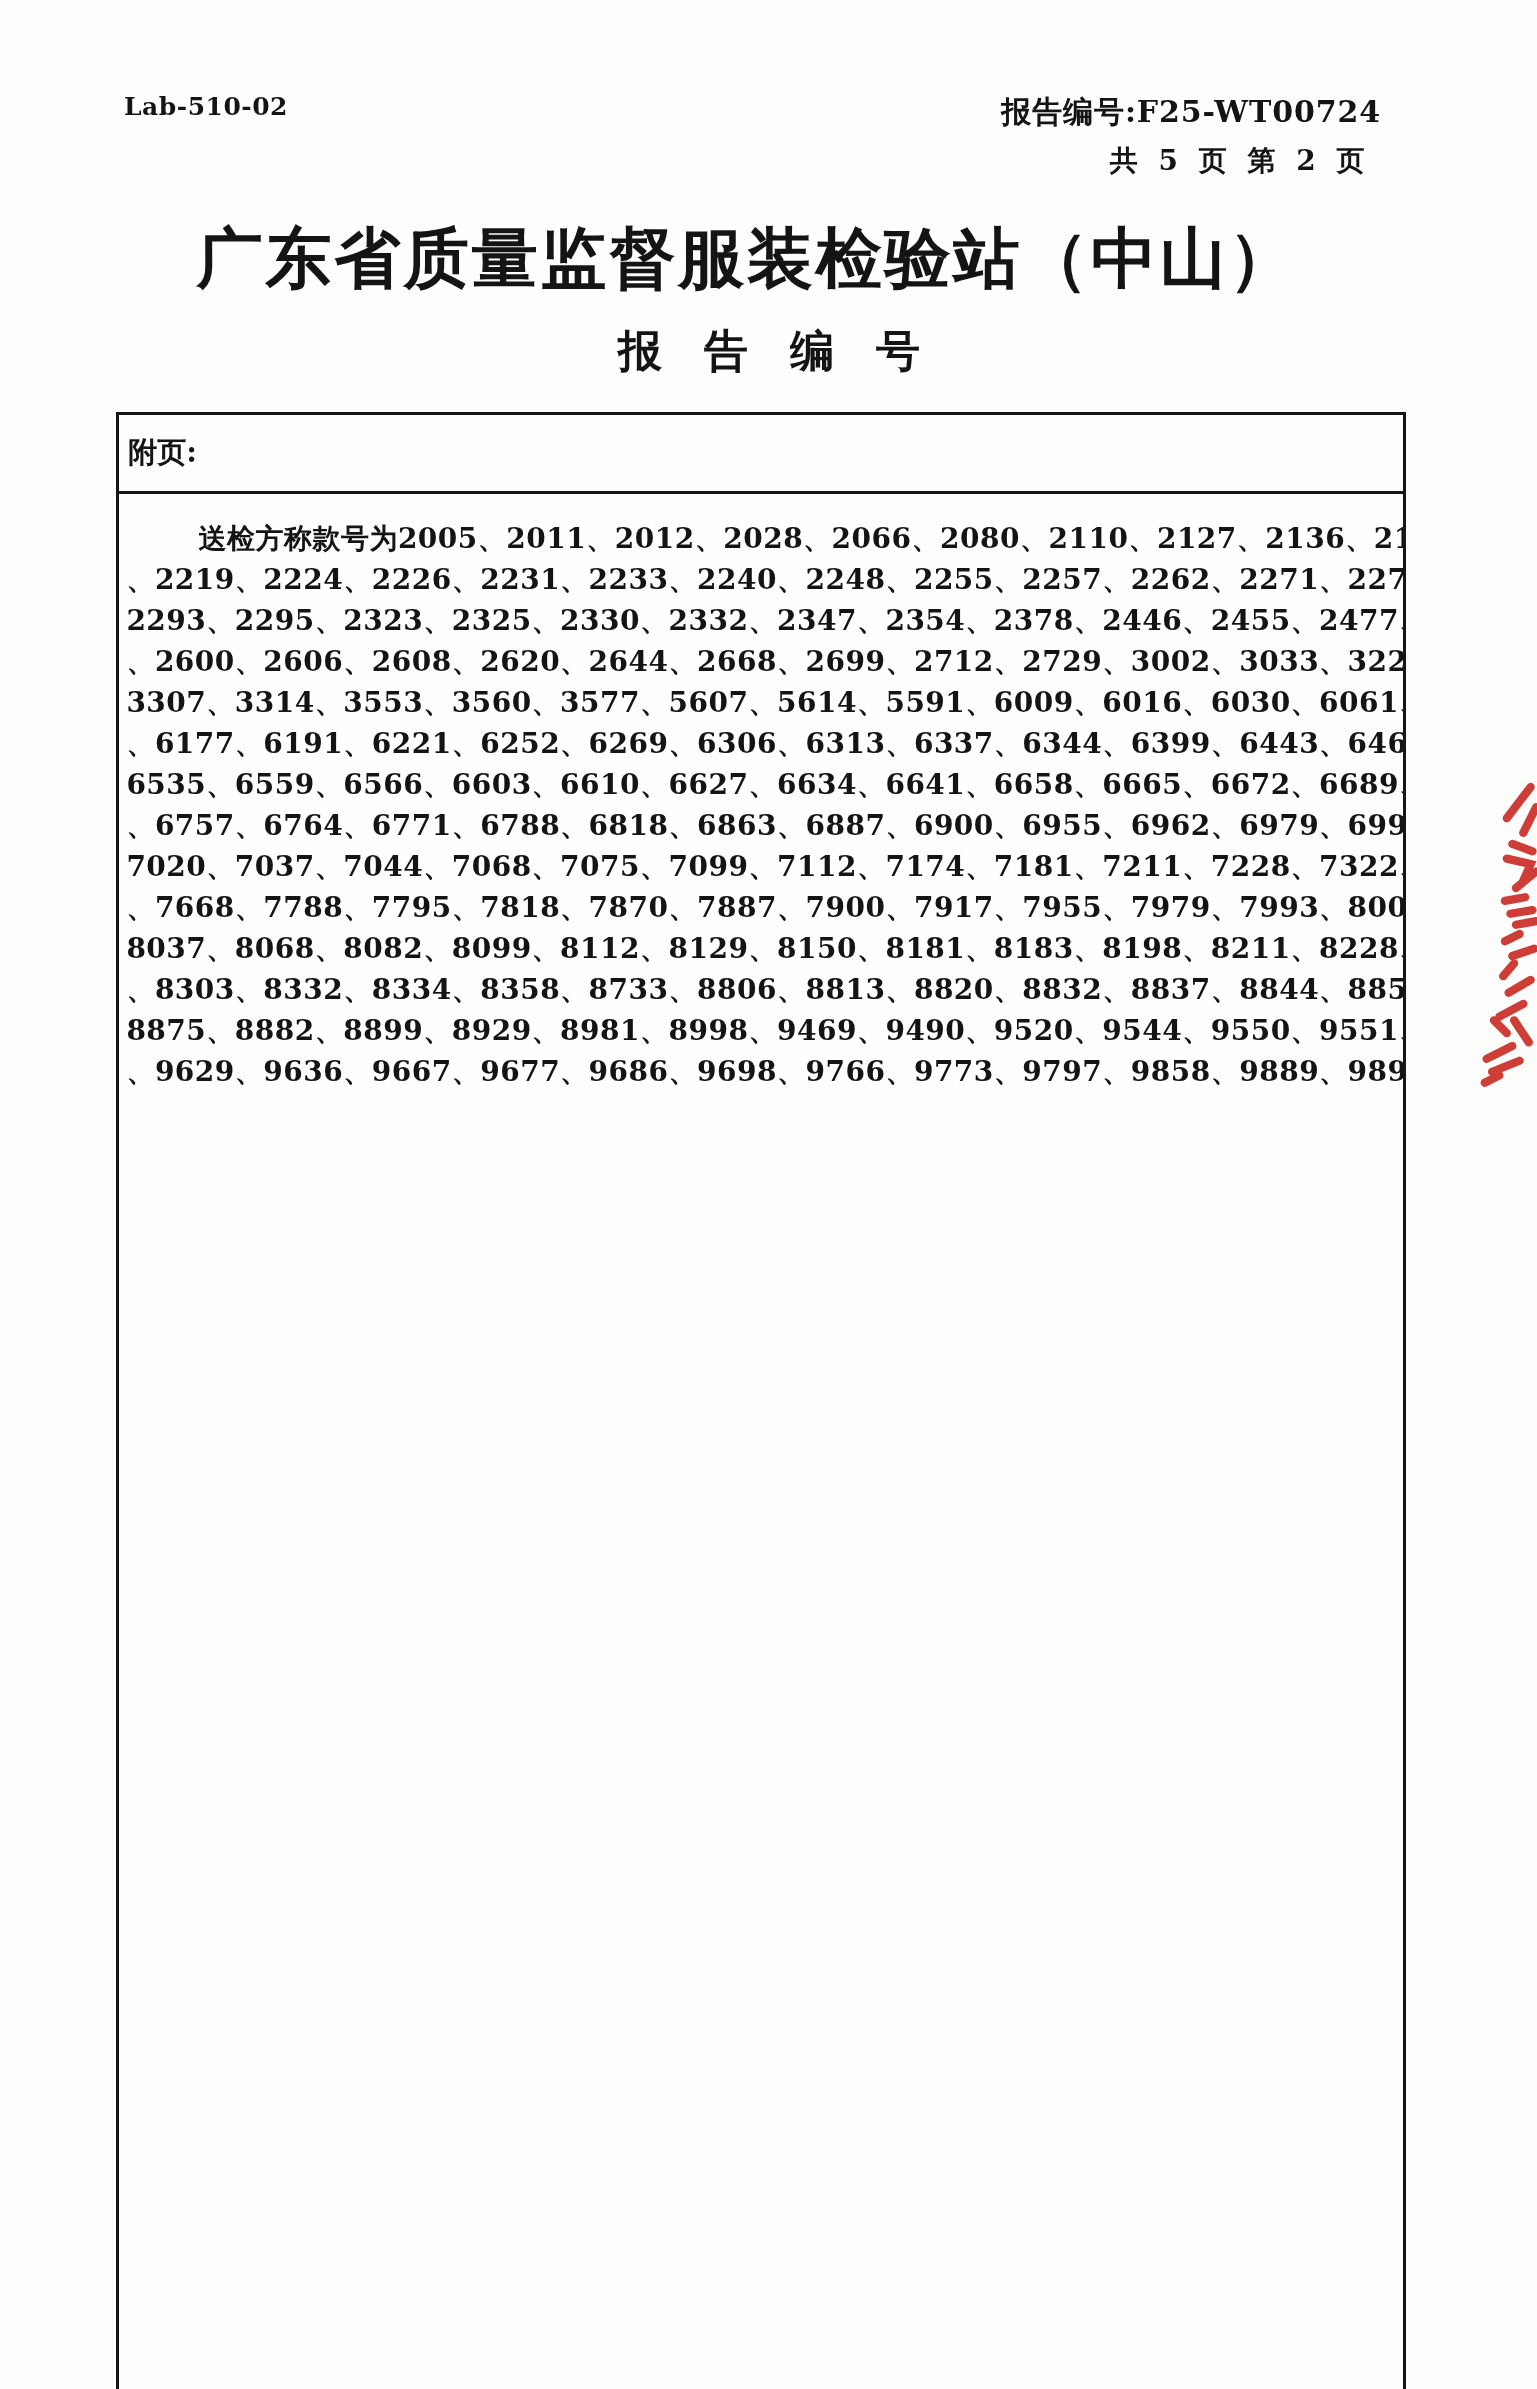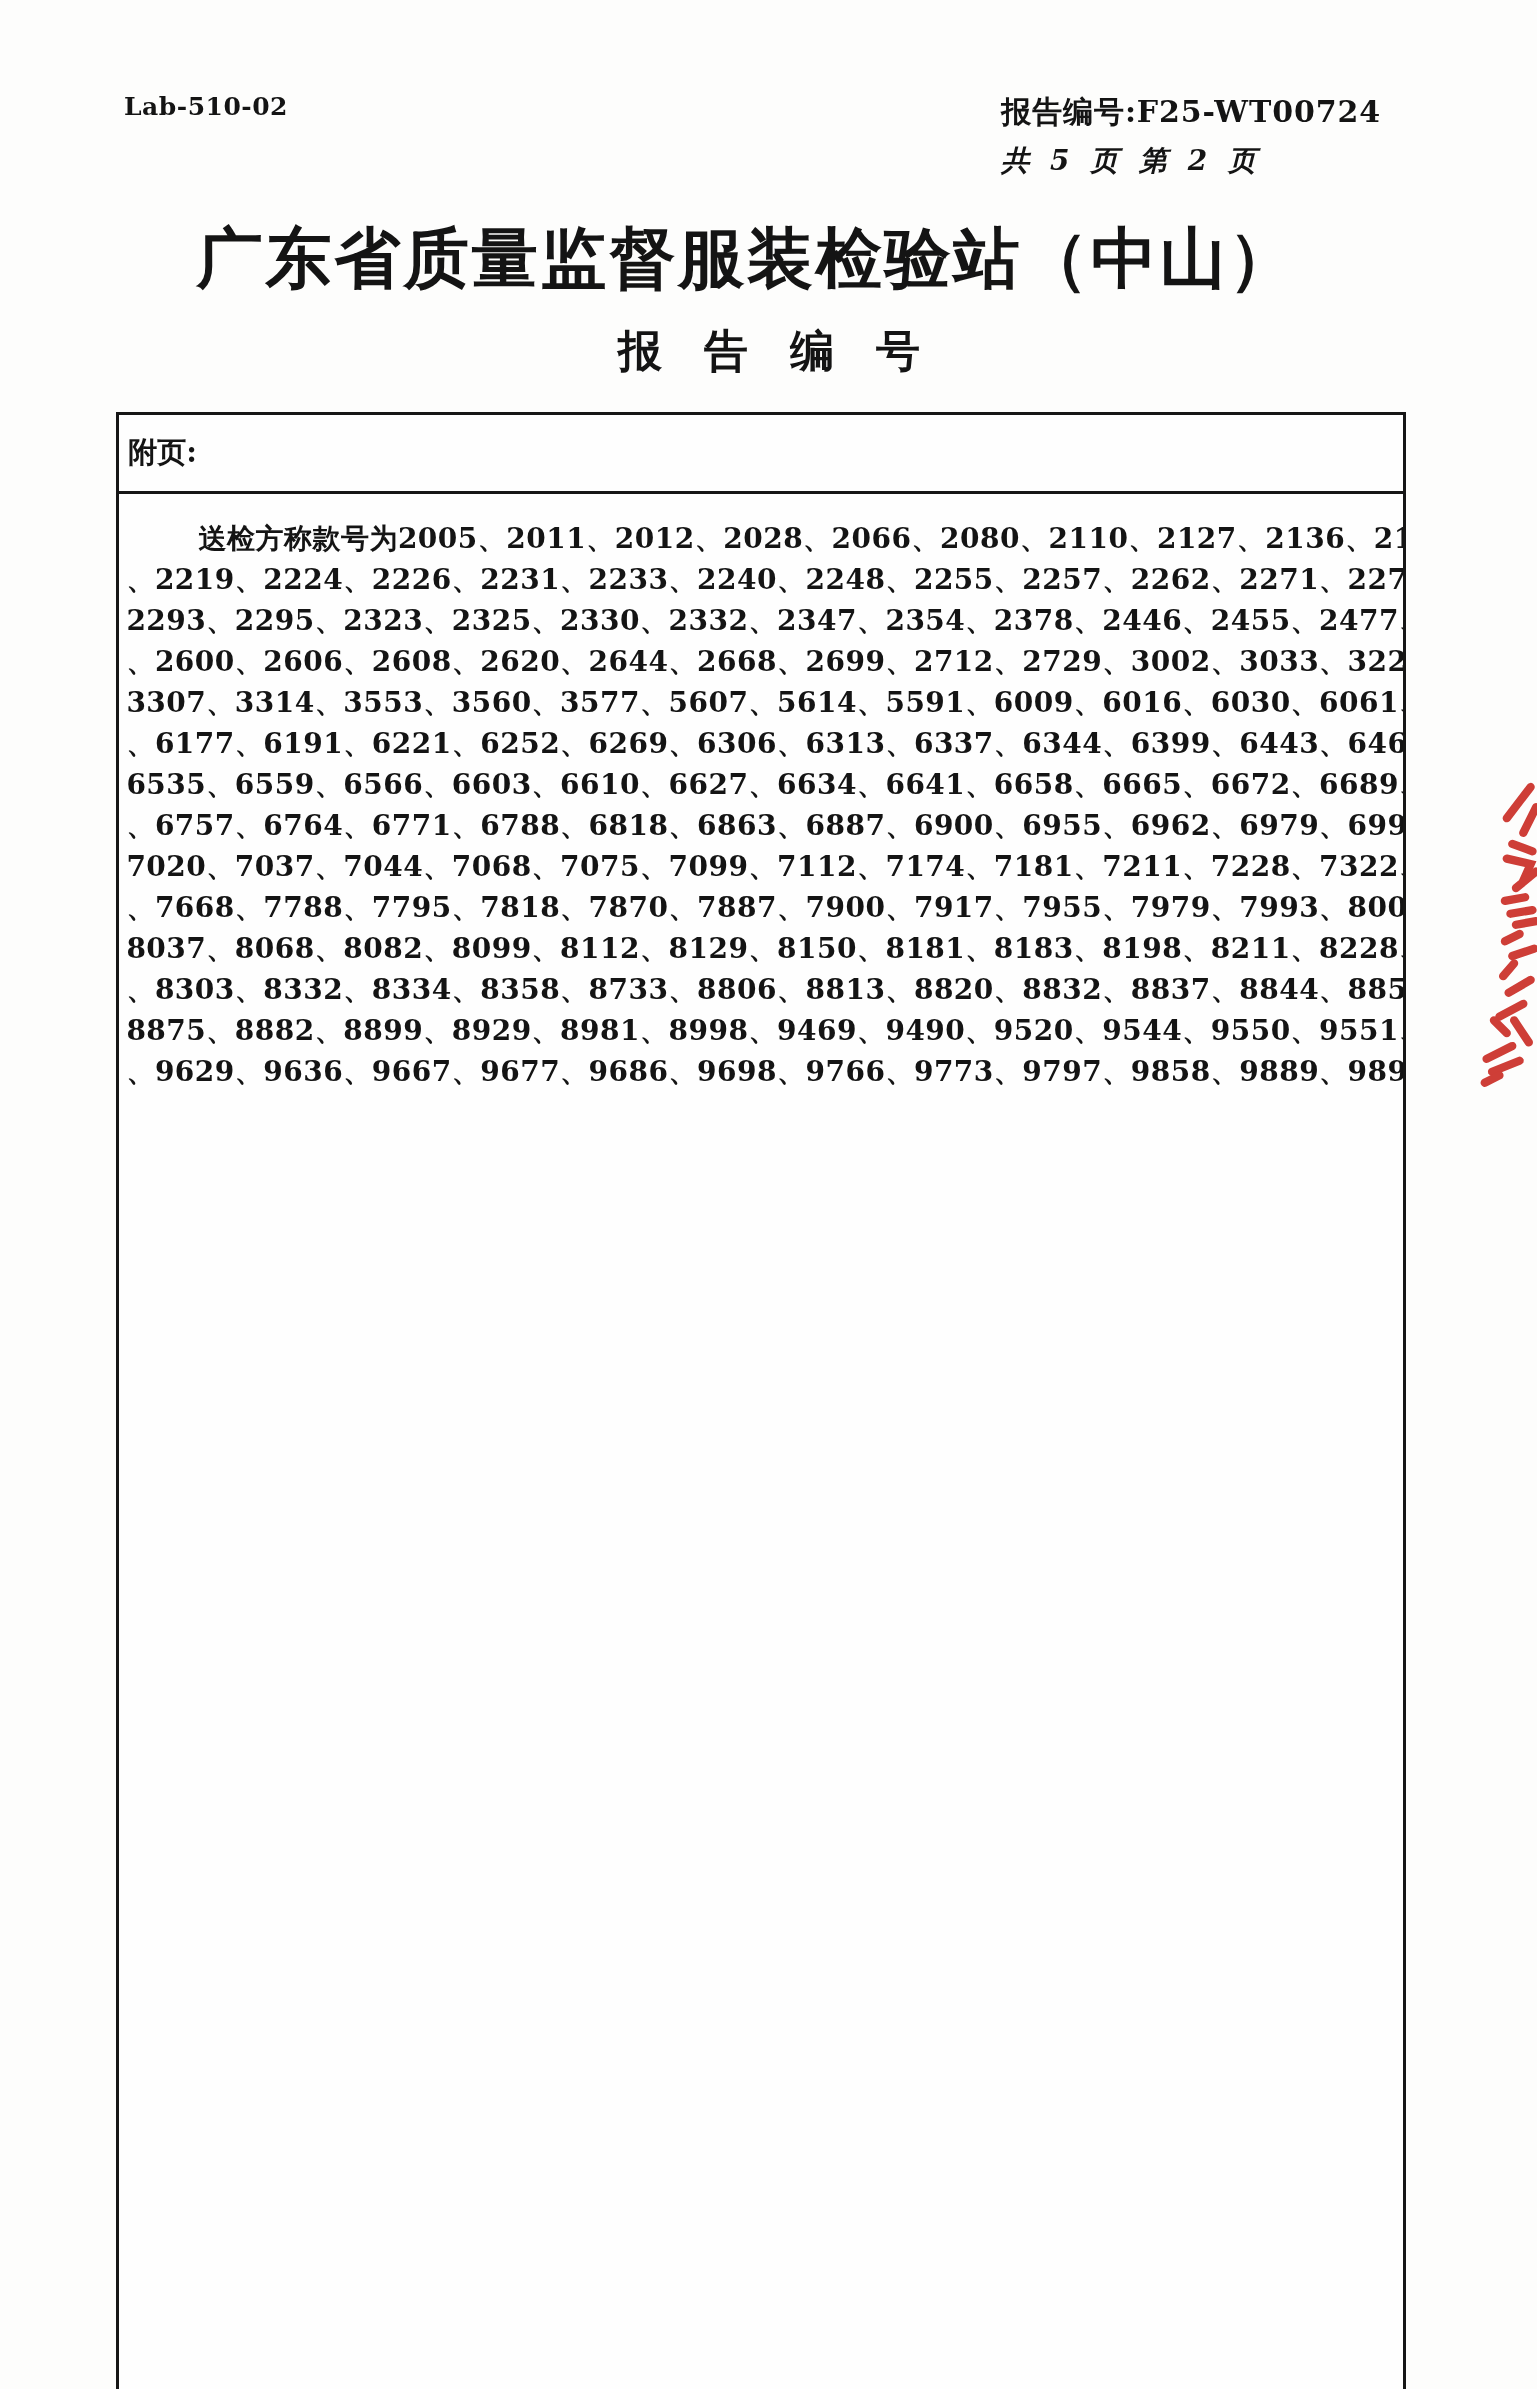--- a/index.html
+++ b/index.html
@@ -24,34 +24,34 @@
     font-size: 25px;
     font-weight: bold;
     letter-spacing: 0.5px;
     font-family: "DejaVu Serif", serif;
     text-align: right;
   }
   .report-meta {
     position: absolute;
     right: 157px;
     top: 92px;
+    text-align: right;
     font-weight: bold;
   }
   .report-no {
     font-size: 30px;
     letter-spacing: 0.9px;
     white-space: nowrap;
   }
   .pagination {
     font-size: 28px;
     margin-top: 9.2px;
     margin-right: 11px;
     letter-spacing: 5.5px;
     white-space: nowrap;
-    font-style: italic;
   }
 
   .org-title {
     position: absolute;
     top: 214px;
     left: 50%;
     transform: translateX(-52%);
     font-size: 66px;
     font-weight: 900;
     letter-spacing: 2.8px;

